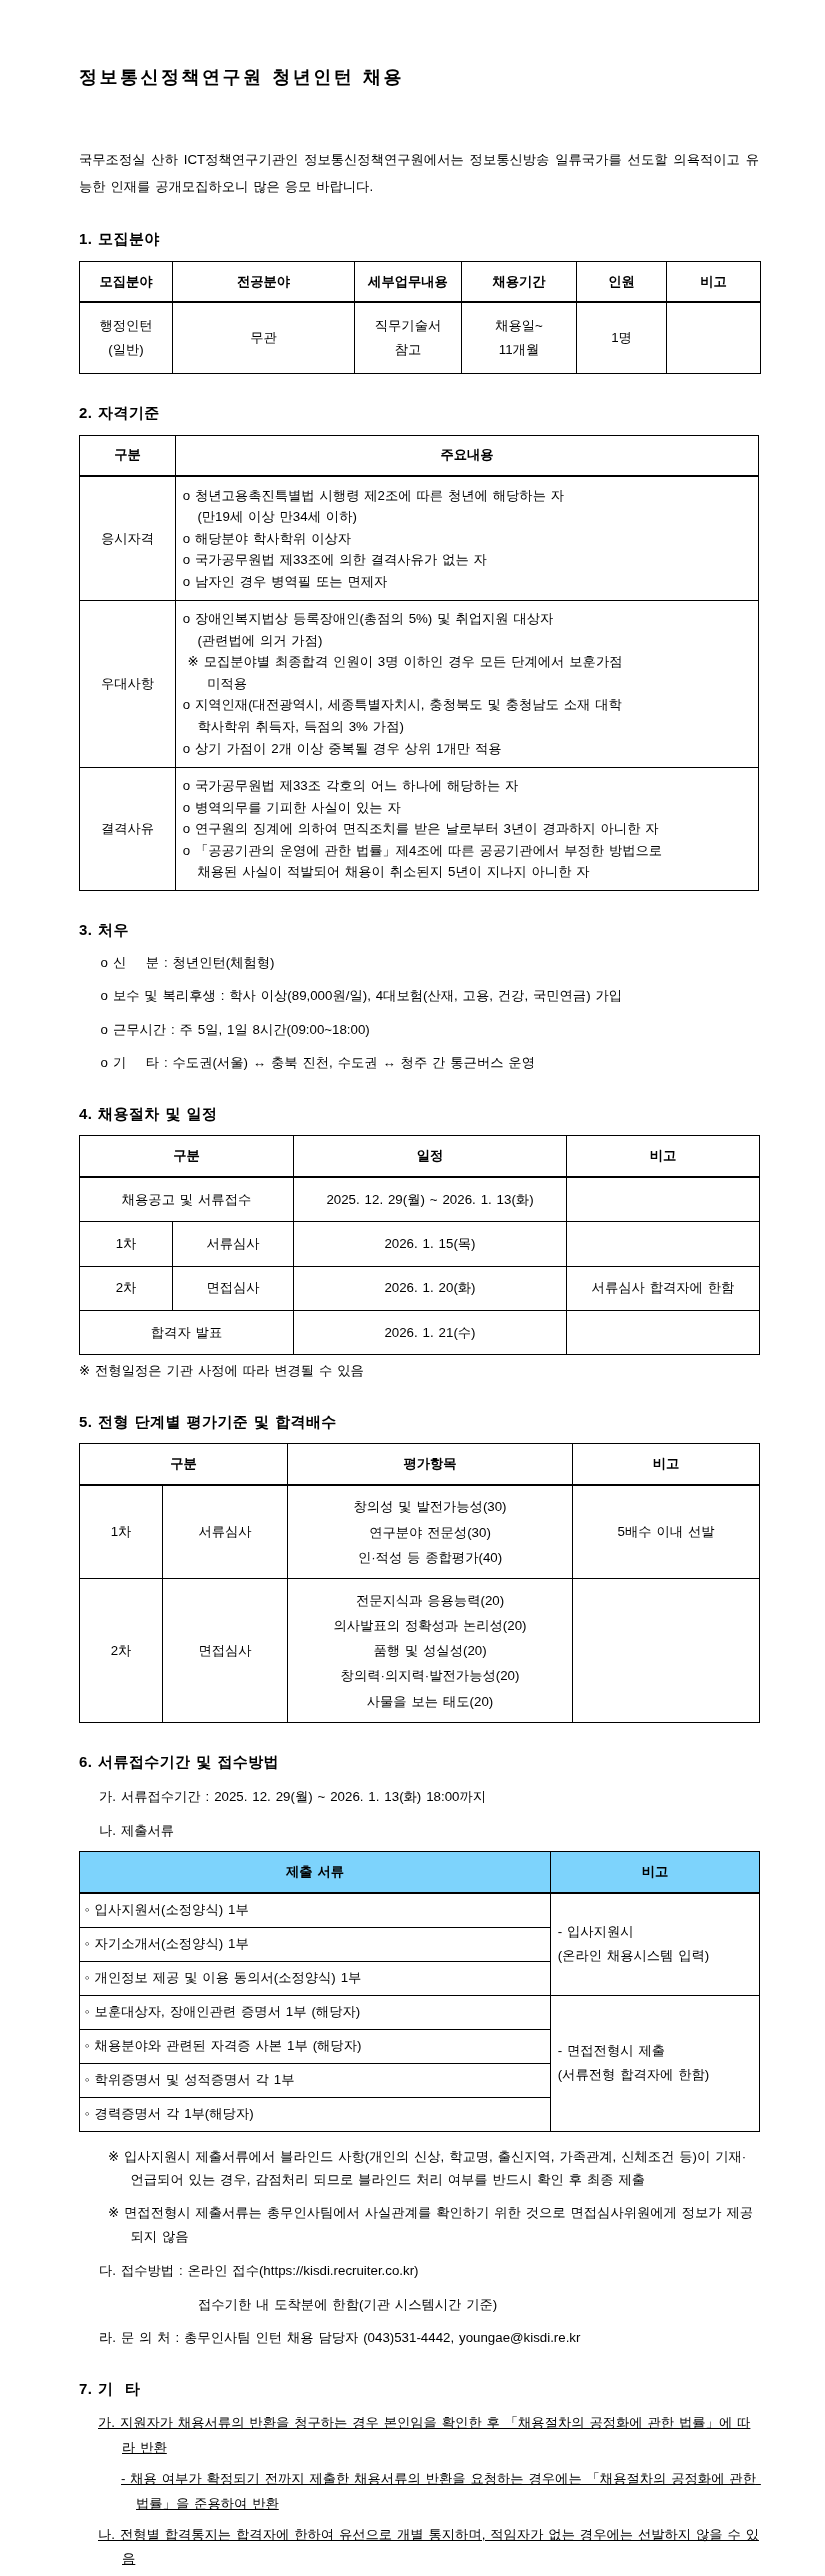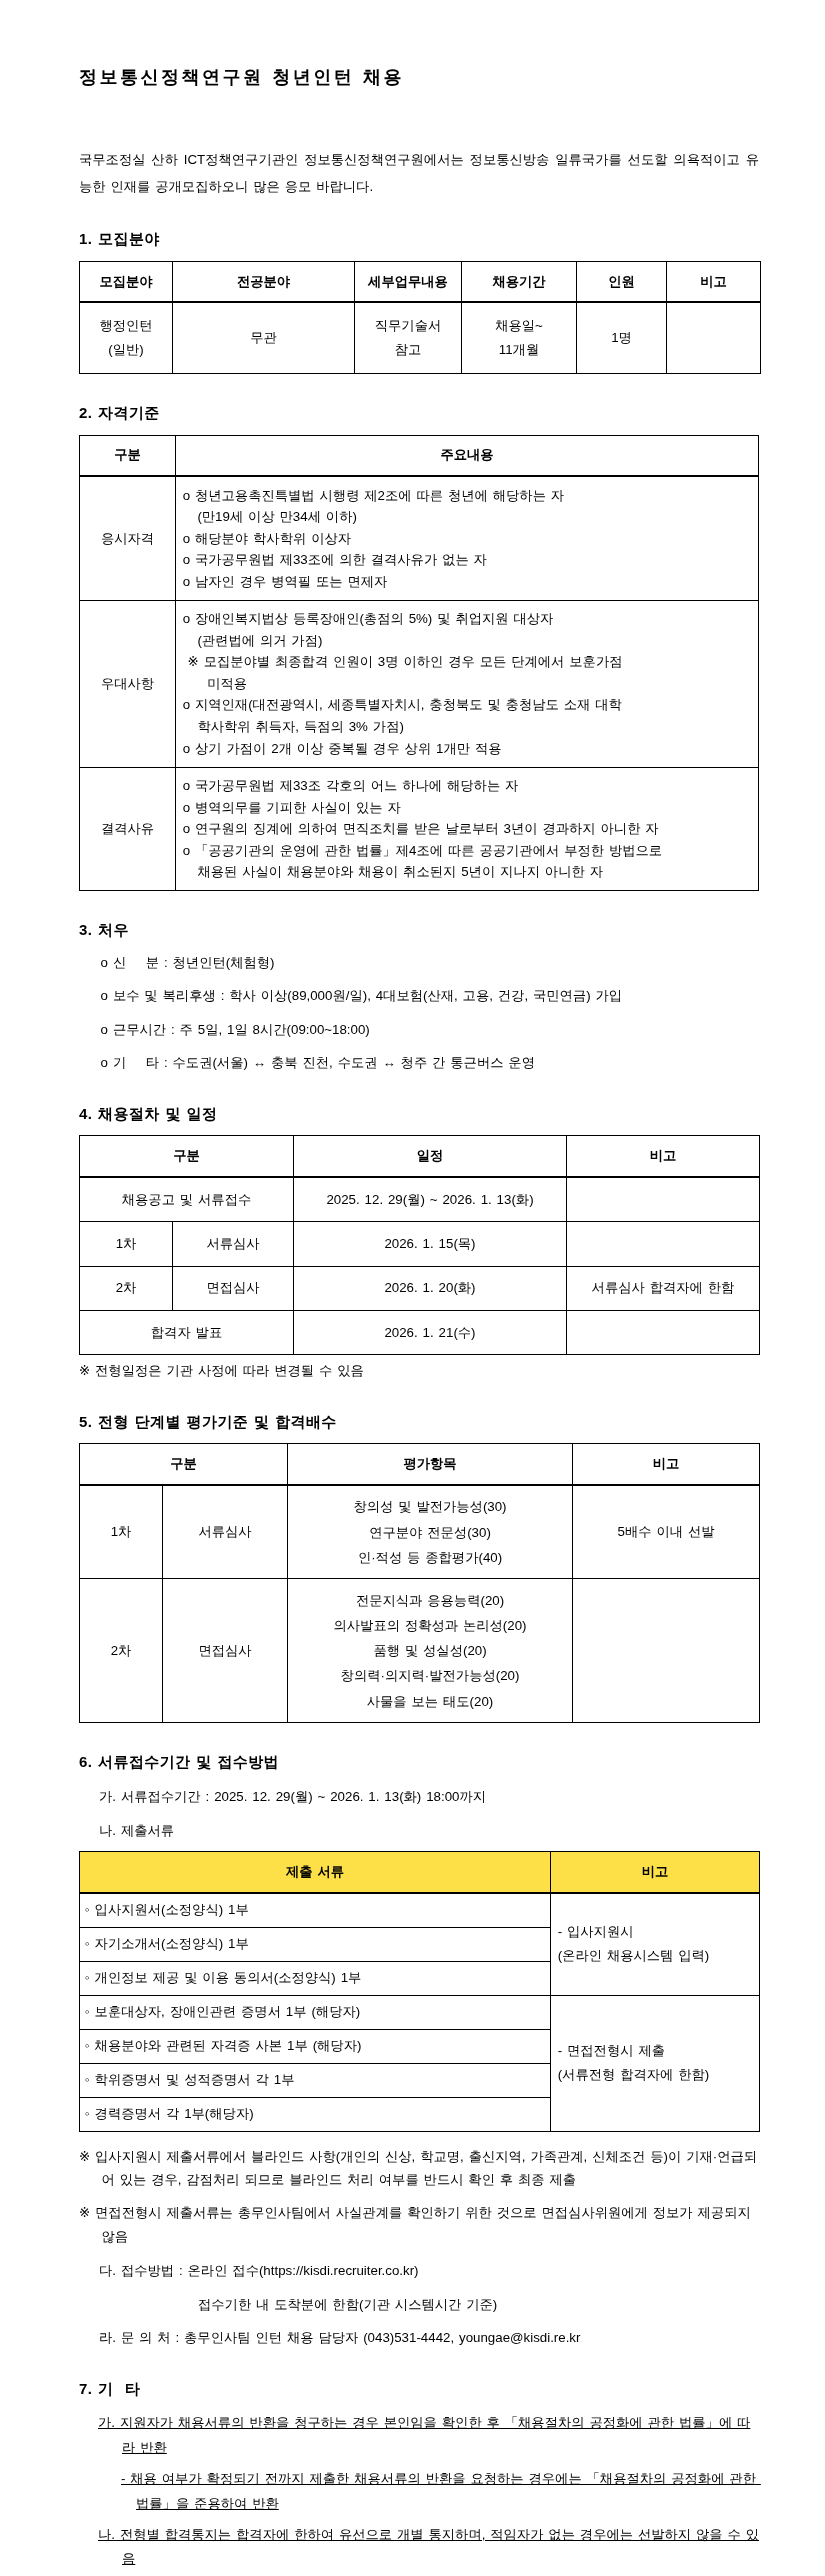--- a/index.html
+++ b/index.html
@@ -26,29 +26,29 @@
   
   .t4 td { text-align:center; padding:11.7px 5px; line-height:1.5; }
   .footnote { margin:5px 0 0 0; line-height:1.7; white-space:pre-wrap; }
   
   .t5 td { text-align:center; padding:8.3px 5px; }
   .t5 td.criteria { text-align:center; padding:8.3px 11.7px; line-height:1.9; }
   
   .sub { margin:8.3px 0; padding-left:20px; line-height:1.9; white-space:pre-wrap; }
   .sub.cont { padding-left:119px; }
   .t6 { margin-top:6.7px; border-top:2.5px solid #000; border-bottom:2.5px solid #000; }
-  .t6 thead th { background:#fde047; border-bottom:0.8px solid #000; padding:10.8px 5px; }
+  .t6 thead th { background:#7dd3fc; border-bottom:0.8px solid #000; padding:10.8px 5px; }
   .t6 td.doc { text-align:left; padding:7.5px 3.3px 7.5px 5px; }
   .t6 td.remark { text-align:left; padding:5px 6.7px; line-height:1.8; }
   .note-hang { padding-left:22.5px; text-indent:-22.5px; line-height:1.75; margin:10px 0; white-space:pre-wrap; }
   
   .s7-item { line-height:1.85; margin:6.7px 0; white-space:pre-wrap;text-decoration:underline; }
   .s7-item.lvl1 { padding-left:43px; text-indent:-24px; }
   .s7-item.lvl2 { padding-left:57px; text-indent:-15px; }
-  .mt-notes { margin-top:13.3px; }
+  .mt-notes { margin-top:13.3px;margin-left:29px; }
 </style>
 </head>
 <body>
 
 <div class="page">
 
   <h1 class="doc-title">정보통신정책연구원 청년인턴 채용</h1>
 
   <p class="intro">국무조정실 산하 ICT정책연구기관인 정보통신정책연구원에서는 정보통신방송 일류국가를 선도할 의욕적이고 유능한 인재를 공개모집하오니 많은 응모 바랍니다.</p>
 
@@ -117,21 +117,21 @@
 o 지역인재(대전광역시, 세종특별자치시, 충청북도 및 충청남도 소재 대학
    학사학위 취득자, 득점의 3% 가점)
 o 상기 가점이 2개 이상 중복될 경우 상위 1개만 적용</td>
       </tr>
       <tr>
         <td class="label">결격사유</td>
         <td class="content preline">o 국가공무원법 제33조 각호의 어느 하나에 해당하는 자
 o 병역의무를 기피한 사실이 있는 자
 o 연구원의 징계에 의하여 면직조치를 받은 날로부터 3년이 경과하지 아니한 자
 o 「공공기관의 운영에 관한 법률」제4조에 따른 공공기관에서 부정한 방법으로
-   채용된 사실이 채용분야와 채용이 취소된지 5년이 지나지 아니한 자</td>
+   채용된 사실이 적발되어 채용이 취소된지 5년이 지나지 아니한 자</td>
       </tr>
     </tbody>
   </table>
 
   <h2 class="sec">3. 처우</h2>
   <div>
     <div class="treat-item">o 신    분 : 청년인턴(체험형)</div>
     <div class="treat-item">o 보수 및 복리후생 : 학사 이상(89,000원/일), 4대보험(산재, 고용, 건강, 국민연금) 가입</div>
     <div class="treat-item">o 근무시간 : 주 5일, 1일 8시간(09:00~18:00)</div>
     <div class="treat-item">o 기    타 : 수도권(서울) ↔ 충북 진천, 수도권 ↔ 청주 간 통근버스 운영</div>

